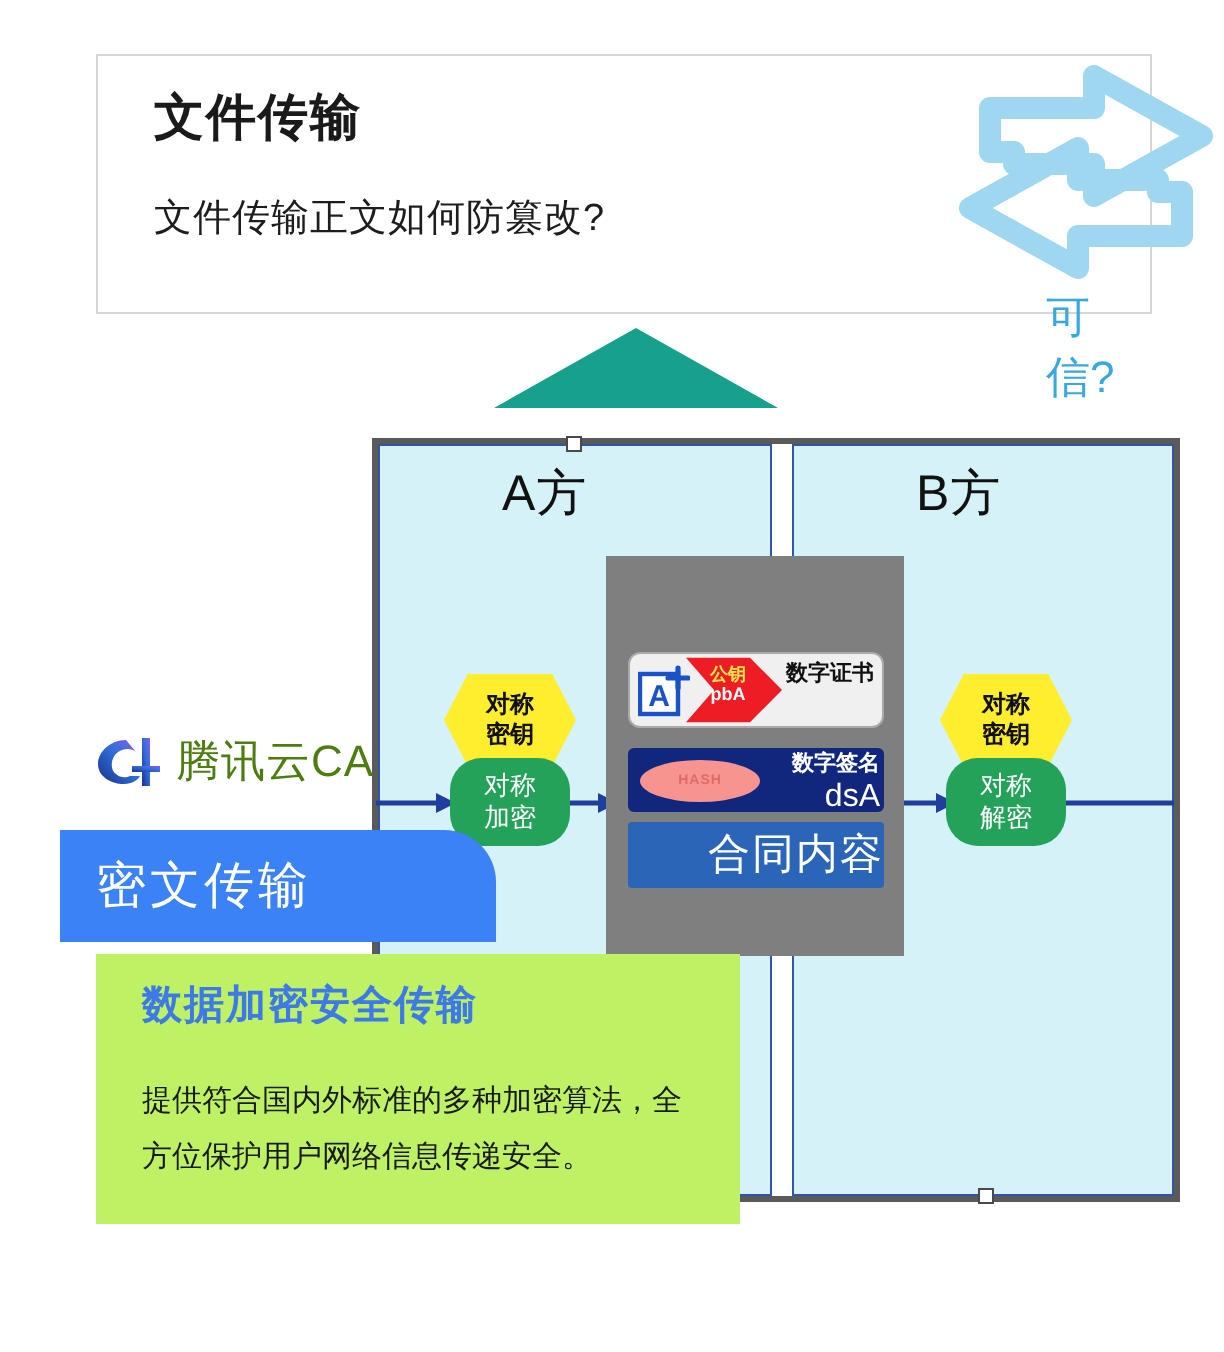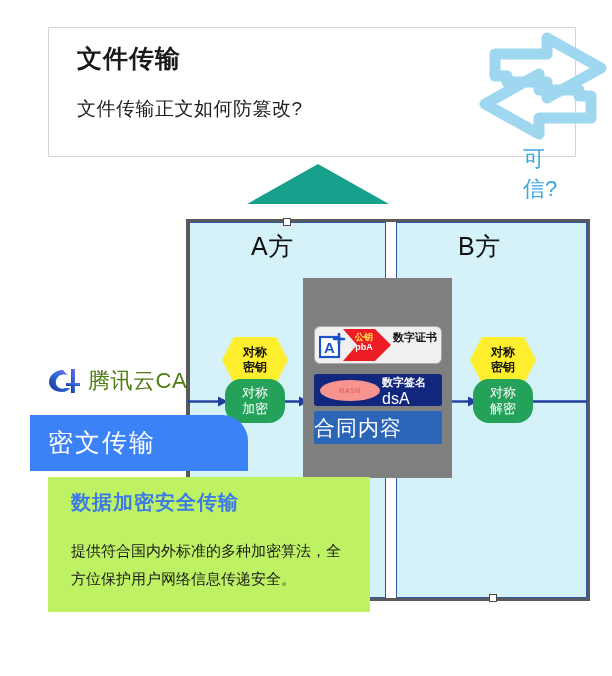--- a/index.html
+++ b/index.html
@@ -208,42 +208,42 @@
     font-size: 7px;
     color: #e06b66;
     font-weight: bold;
     letter-spacing: 0.5px;
   }
   #sign-right {
     position: absolute;
     left: 68px;
     top: 2px;
     width: 58px;
-    text-align: left;
+    text-align: right;
     line-height: 1.2;
   }
   #sign-name { display: block; font-size: 11px; color: #ffffff; font-weight: bold; }
   #sign-id   { display: block; font-size: 16px; color: #ffffff; }
 
   
   #contract-block {
     position: absolute;
     left: 11px;
     top: 133px;
     width: 128px;
     height: 33px;
     background: #2b65b8;
     border-radius: 2px;
   }
   #contract-label {
     position: absolute;
     left: 0; top: 0;
     width: 100%; height: 33px;
     line-height: 33px;
-    text-align: left;
+    text-align: right;
     font-size: 21px;
     color: #ffffff;
     letter-spacing: 1px;
   }
 
   
   .hex-key {
     position: absolute;
     width: 66px;
     height: 46px;

